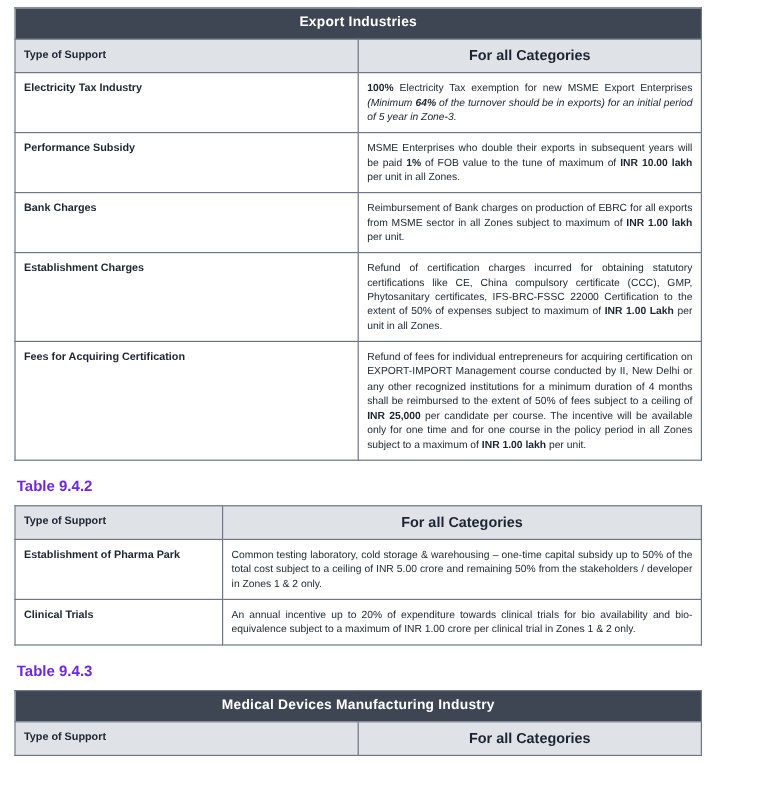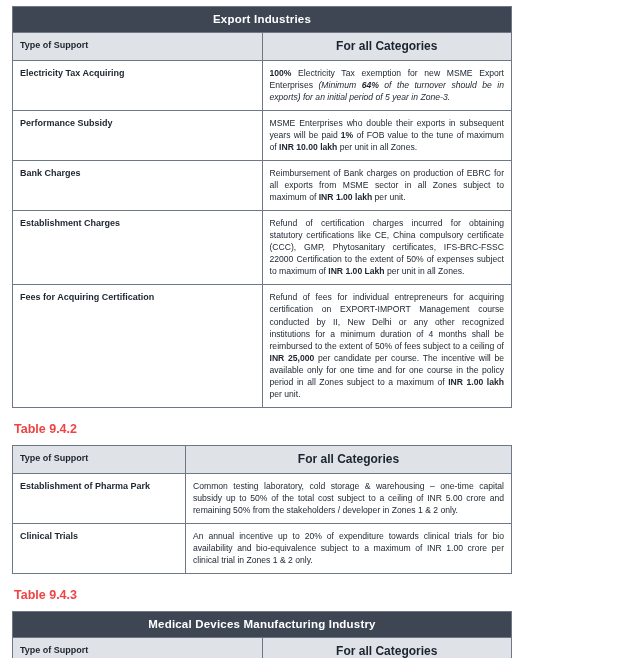--- a/index.html
+++ b/index.html
@@ -14,21 +14,21 @@
     color: #1b2430;
     overflow: hidden;
   }
   .page {
     width: 640px;
     height: 658px;
     box-sizing: border-box;
     padding: 6px 12px 0 12px;
   }
   table.doc-table {
-    width: 500px;
+    width: 573px;
     border-collapse: collapse;
     table-layout: fixed;
     margin: 0 0 0 0;
     border: 1px solid #6d7785;
   }
   table.doc-table td,
   table.doc-table th {
     border: 1px solid #6d7785;
     vertical-align: top;
     padding: 6px 7px 7px 7px;
@@ -73,40 +73,40 @@
     font-size: 8.6px;
     line-height: 1.4;
     color: #1b2430;
     text-align: justify;
   }
   .col-desc b { font-weight: bold; }
   .col-desc i { font-style: italic; }
   .section-label {
     font-size: 12.5px;
     font-weight: bold;
-    color: #ef4444;
+    color: #6d28d9;
     margin: 14px 0 9px 2px;
   }
 </style>
 </head>
 <body>
 
 <div class="page">
 
   <table class="doc-table">
     <tbody>
         <tr>
       <td class="tbl-title" colspan="2">Export Industries</td>
     </tr>
     <tr>
       <td class="hdr-left col-support">Type of Support</td>
       <td class="hdr-right">For all Categories</td>
     </tr>
     <tr>
-      <td class="col-support">Electricity Tax Acquiring</td>
+      <td class="col-support">Electricity Tax Industry</td>
       <td class="col-desc"><b>100%</b> Electricity Tax exemption for new MSME Export Enterprises <i>(Minimum <b>64%</b> of the turnover should be in exports) for an initial period of 5 year in Zone-3.</i></td>
     </tr>
     <tr>
       <td class="col-support">Performance Subsidy</td>
       <td class="col-desc">MSME Enterprises who double their exports in subsequent years will be paid <b>1%</b> of FOB value to the tune of maximum of <b>INR 10.00 lakh</b> per unit in all Zones.</td>
     </tr>
     <tr>
       <td class="col-support">Bank Charges</td>
       <td class="col-desc">Reimbursement of Bank charges on production of EBRC for all exports from MSME sector in all Zones subject to maximum of <b>INR 1.00 lakh</b> per unit.</td>
     </tr>

